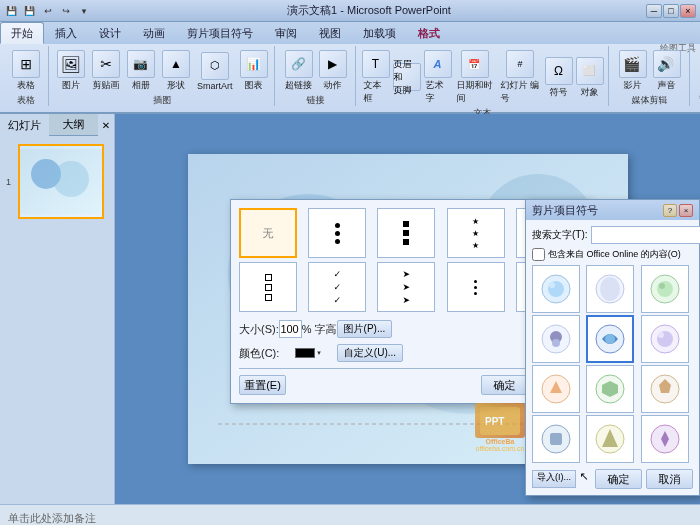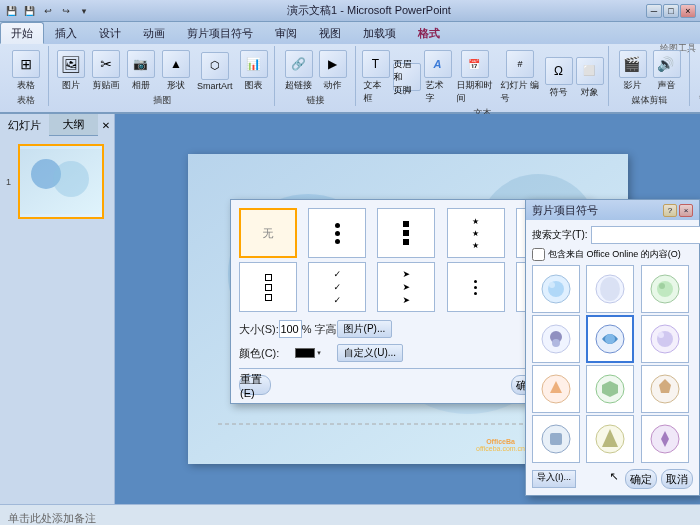--- a/index.html
+++ b/index.html
@@ -107,21 +107,21 @@
     }
     .bullet-cell.selected { border: 2px solid #ffa500; background: #fff8e8; }
     .bullet-cell.none-cell { font-size: 11px; color: #888; }
     .bullet-dots { display: flex; flex-direction: column; gap: 3px; align-items: center; justify-content: center; }
     .bullet-dot { width: 5px; height: 5px; background: black; border-radius: 50%; }
     .bullet-sq { width: 6px; height: 6px; background: black; }
     .bullet-diamond { width: 7px; height: 7px; background: black; transform: rotate(45deg); }
     .dialog-label { font-size: 11px; color: #222; white-space: nowrap; }
     .size-input { width: 23px; height: 18px; border: 1px solid #a0b8d8; font-size: 11px; text-align: right; padding-right: 2px; }
     .dialog-btn-row { display: flex; gap: 6px; justify-content: center; margin-top: 6px; border-top: 1px solid #a0b8d8; padding-top: 6px; }
-    .dlg-btn { width: 32px; height: 20px; background: linear-gradient(to bottom, #e8f0fc, #c8d8f0); border: 1px solid #a0b8d8; border-radius: 9px; font-size: 11px; cursor: pointer; display: flex; align-items: center; justify-content: center; }
+    .dlg-btn { width: 47px; height: 20px; background: linear-gradient(to bottom, #e8f0fc, #c8d8f0); border: 1px solid #a0b8d8; border-radius: 2px; font-size: 11px; cursor: pointer; display: flex; align-items: center; justify-content: center; }
 
     .custom-btn { height: 18px; padding: 0 6px; background: linear-gradient(to bottom, #e8f0fc, #c8d8f0); border: 1px solid #a0b8d8; border-radius: 2px; font-size: 10px; cursor: pointer; display: flex; align-items: center; justify-content: center; white-space: nowrap; }
     .img-btn { height: 18px; padding: 0 6px; background: linear-gradient(to bottom, #e8f0fc, #c8d8f0); border: 1px solid #a0b8d8; border-radius: 2px; font-size: 10px; cursor: pointer; display: flex; align-items: center; justify-content: center; white-space: nowrap; }
 
     
     .clipart-dialog {
       position: absolute;
       top: 85px;
       right: 0;
       width: 175px;
@@ -574,20 +574,26 @@
           <div style="display:flex; gap:4px;">
             <div style="width:14px;height:14px;cursor:pointer;display:flex;align-items:center;justify-content:center;">↖</div>
             <div class="dlg-btn">确定</div>
             <div class="dlg-btn">取消</div>
           </div>
         </div>
       </div>
     </div>
 
     <div class="watermark">
+      <div class="watermark-logo">
+        <svg width="40" height="28" viewBox="0 0 40 28">
+          <rect width="40" height="28" rx="3" fill="#e8a020"></rect>
+          <text x="5" y="18" font-size="10" fill="white" font-weight="bold">PPT</text>
+        </svg>
+      </div>
       <div class="watermark-text">OfficeBa</div>
       <div class="watermark-subtext">officeba.com.cn</div>
     </div>
   </div>
 </div>
 
 <div class="notes-area">
   <span>单击此处添加备注</span>
 </div>
 

